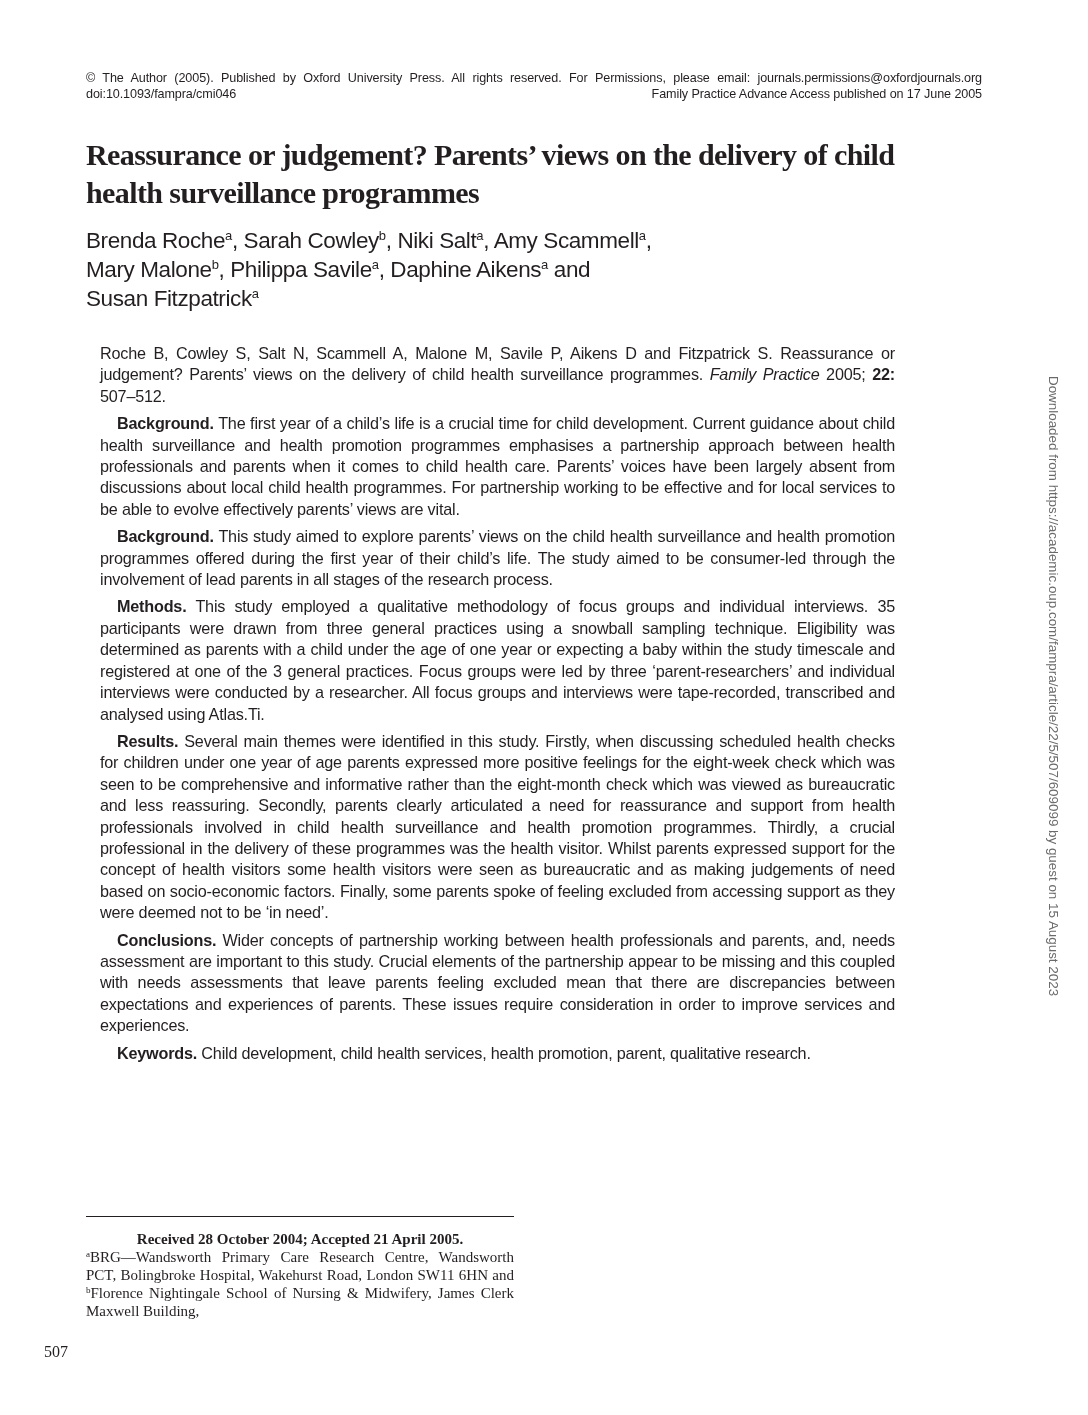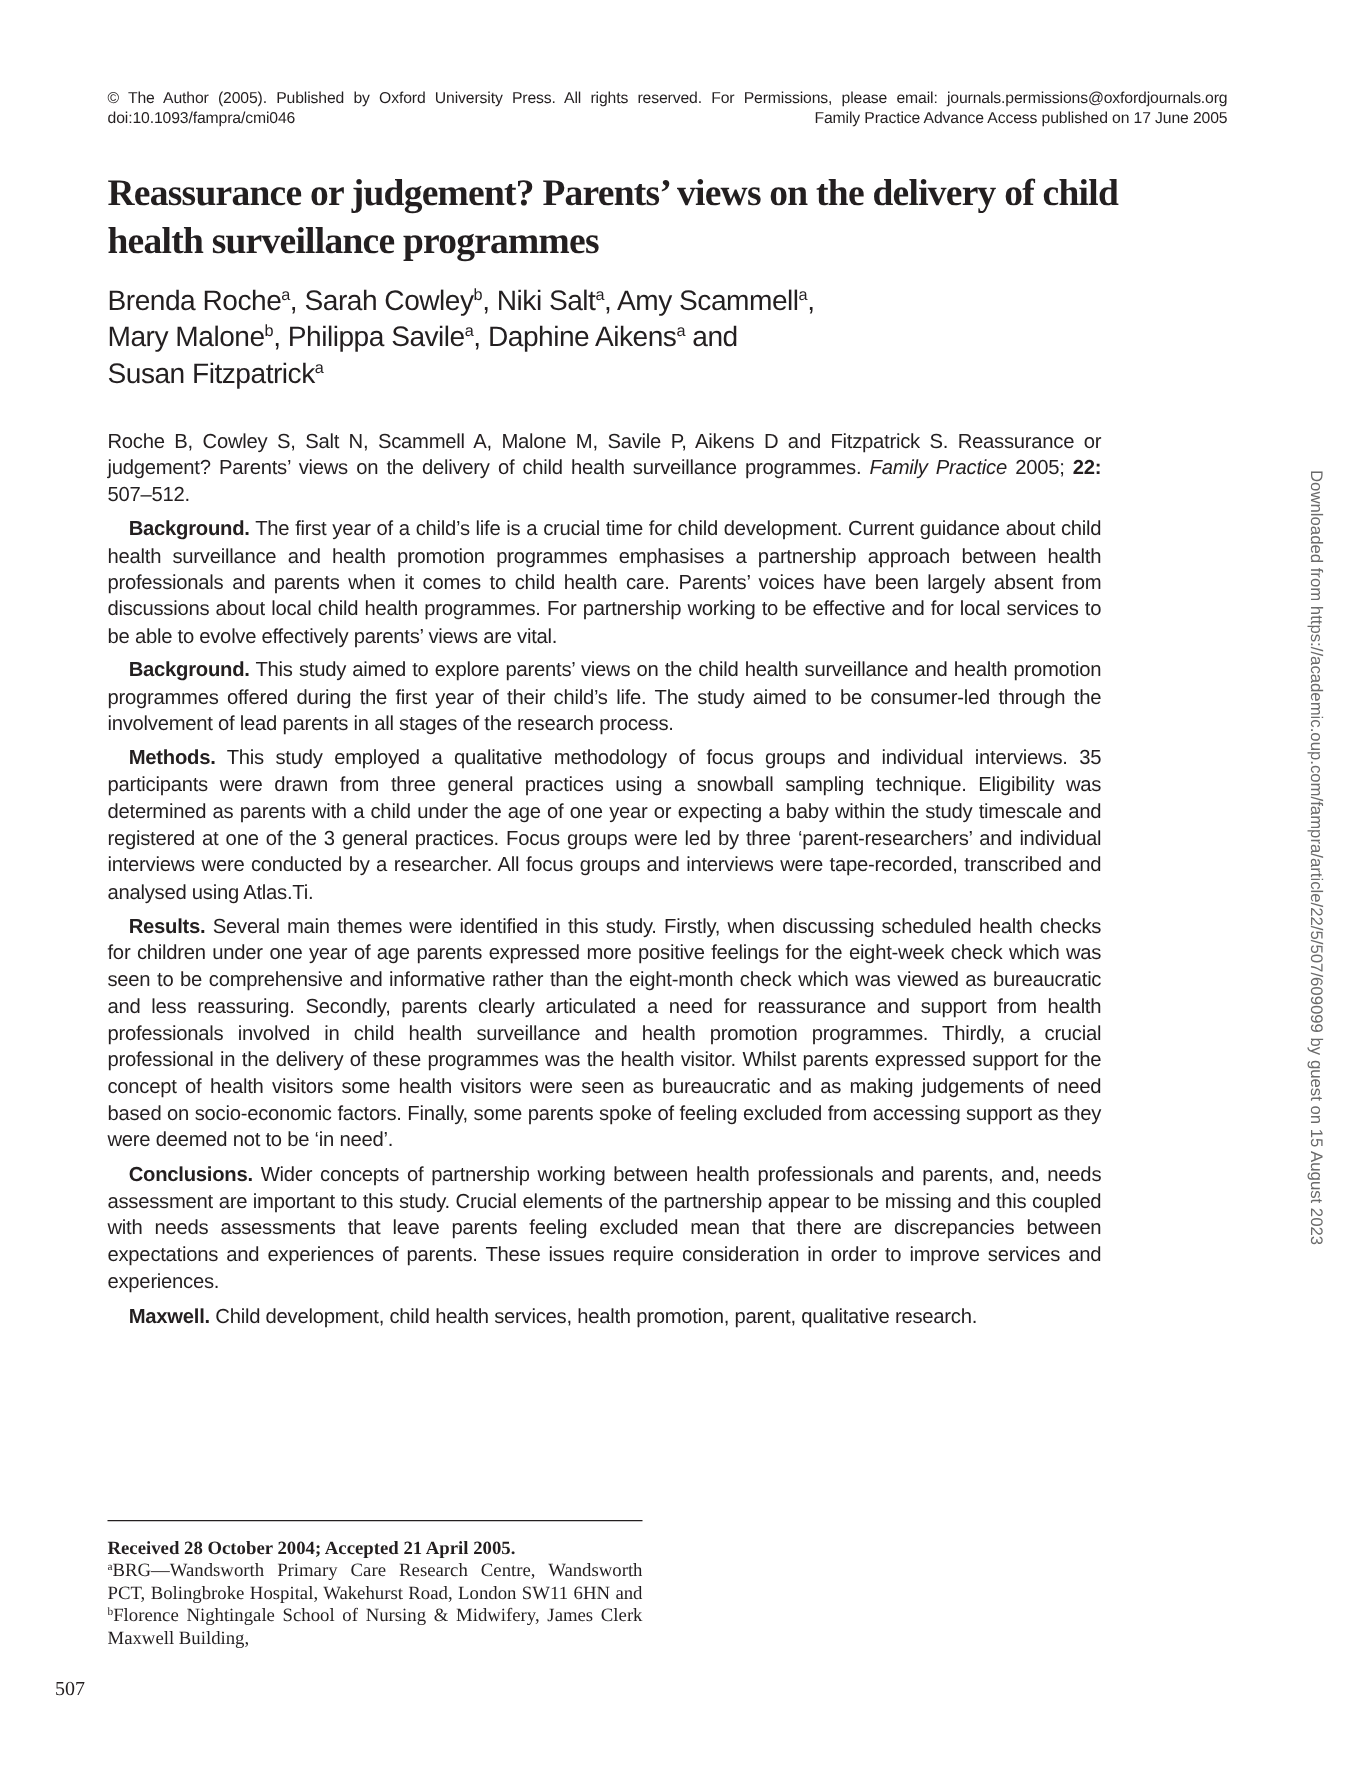--- a/index.html
+++ b/index.html
@@ -8,32 +8,32 @@
 
   .hdr { position: absolute; left: 86px; width: 896px; font-family: "Liberation Sans", sans-serif; font-size: 12.6px; line-height: 17px; color: #231f20; letter-spacing: -0.1px; }
   .hdr-line1 { top: 70px; text-align: justify; text-align-last: justify; }
   .hdr-line2 { top: 86px; display: flex; justify-content: space-between; }
 
   .title { position: absolute; left: 86px; top: 136px; width: 820px; font-family: Liberation Serif, serif; font-weight: bold; font-size: 30px; line-height: 38px; color: #231f20; letter-spacing: -0.6px; margin: 0; }
 
   .authors { position: absolute; left: 86px; top: 226px; width: 780px; font-family: "Liberation Sans", sans-serif; font-weight: normal; font-size: 22.5px; line-height: 29px; color: #231f20; letter-spacing: -0.4px; }
   .authors sup { font-size: 13px; vertical-align: 8px; line-height: 0; }
 
-  .abstract { position: absolute; left: 86px; top: 343px; width: 795px; font-family: "Liberation Sans", sans-serif; font-size: 16.2px; line-height: 21.4px; color: #231f20; letter-spacing: -0.2px; }
+  .abstract { position: absolute; left: 100px; top: 343px; width: 795px; font-family: "Liberation Sans", sans-serif; font-size: 16.2px; line-height: 21.4px; color: #231f20; letter-spacing: -0.2px; }
   .abstract p { margin: 0 0 6px 0; text-align: justify; }
   .abstract .lbl { font-weight: bold; margin-left: 17px; }
   .abstract em { font-style: italic; }
   .abstract b { font-weight: bold; }
 
   .rule { position: absolute; left: 86px; top: 1216px; width: 428px; height: 0; border-top: 1px solid #231f20; }
 
   .fn { position: absolute; font-family: "Liberation Serif", serif; font-size: 15px; line-height: 18px; color: #231f20; text-align: justify; }
   .fn-left { left: 86px; top: 1230px; width: 428px; }
   .fn-right { left: 556px; top: 1230px; width: 426px; }
-  .fn .recv { font-weight: bold; display: block; text-align: left; }
+  .fn .recv { font-weight: bold; display: block; text-align: center; }
   .fn sup { font-size: 9px; vertical-align: 5px; line-height: 0; }
 
   .pagenum { position: absolute; left: 0; width: 1088px; top: 1343px; text-align: left; font-family: "Liberation Serif", serif; font-size: 16px; color: #231f20; padding-left: 44px; }
 
   .sidebar { position: absolute; left: 1044px; top: 376px; width: 20px; height: 662px; }
   .sidebar-text { position: absolute; left: 0; top: 0; white-space: nowrap; font-family: "Liberation Sans", sans-serif; font-size: 13.4px; color: #6a6a6a; transform-origin: 0 0; transform: translate(17px, 0) rotate(90deg); letter-spacing: 0px; }
 </style>
 </head>
 <body>
 
@@ -64,21 +64,21 @@
     <p><span class="lbl">Background.</span><span> The first year of a child’s life is a crucial time for child development. Current guidance about child health surveillance and health promotion programmes emphasises a partnership approach between health professionals and parents when it comes to child health care. Parents’ voices have been largely absent from discussions about local child health programmes. For partnership working to be effective and for local services to be able to evolve effectively parents’ views are vital.</span></p>
 
     <p><span class="lbl">Background.</span><span> This study aimed to explore parents’ views on the child health surveillance and health promotion programmes offered during the first year of their child’s life. The study aimed to be consumer-led through the involvement of lead parents in all stages of the research process.</span></p>
 
     <p><span class="lbl">Methods.</span><span> This study employed a qualitative methodology of focus groups and individual interviews. 35 participants were drawn from three general practices using a snowball sampling technique. Eligibility was determined as parents with a child under the age of one year or expecting a baby within the study timescale and registered at one of the 3 general practices. Focus groups were led by three ‘parent-researchers’ and individual interviews were conducted by a researcher. All focus groups and interviews were tape-recorded, transcribed and analysed using Atlas.Ti.</span></p>
 
     <p><span class="lbl">Results.</span><span>  Several main themes were identified in this study. Firstly, when discussing scheduled health checks for children under one year of age parents expressed more positive feelings for the eight-week check which was seen to be comprehensive and informative rather than the eight-month check which was viewed as bureaucratic and less reassuring. Secondly, parents clearly articulated a need for reassurance and support from health professionals involved in child health surveillance and health promotion programmes. Thirdly, a crucial professional in the delivery of these programmes was the health visitor. Whilst parents expressed support for the concept of health visitors some health visitors were seen as bureaucratic and as making judgements of need based on socio-economic factors. Finally, some parents spoke of feeling excluded from accessing support as they were deemed not to be ‘in need’.</span></p>
 
     <p><span class="lbl">Conclusions.</span><span> Wider concepts of partnership working between health professionals and parents, and, needs assessment are important to this study. Crucial elements of the partnership appear to be missing and this coupled with needs assessments that leave parents feeling excluded mean that there are discrepancies between expectations and experiences of parents. These issues require consideration in order to improve services and experiences.</span></p>
 
-    <p><span class="lbl">Maxwell.</span><span> Child development, child health services, health promotion, parent, qualitative research.</span></p>
+    <p><span class="lbl">Keywords.</span><span> Child development, child health services, health promotion, parent, qualitative research.</span></p>
   </div>
 
   <div class="rule"></div>
 
   <div class="fn fn-left">
     <span class="recv">Received 28 October 2004; Accepted 21 April 2005.</span>
     <sup>a</sup><span>BRG—Wandsworth Primary Care Research Centre, Wandsworth PCT, Bolingbroke Hospital, Wakehurst Road, London SW11 6HN and </span><sup>b</sup><span>Florence Nightingale School of Nursing &amp; Midwifery, James Clerk Maxwell Building,</span>
   </div>
 
 

